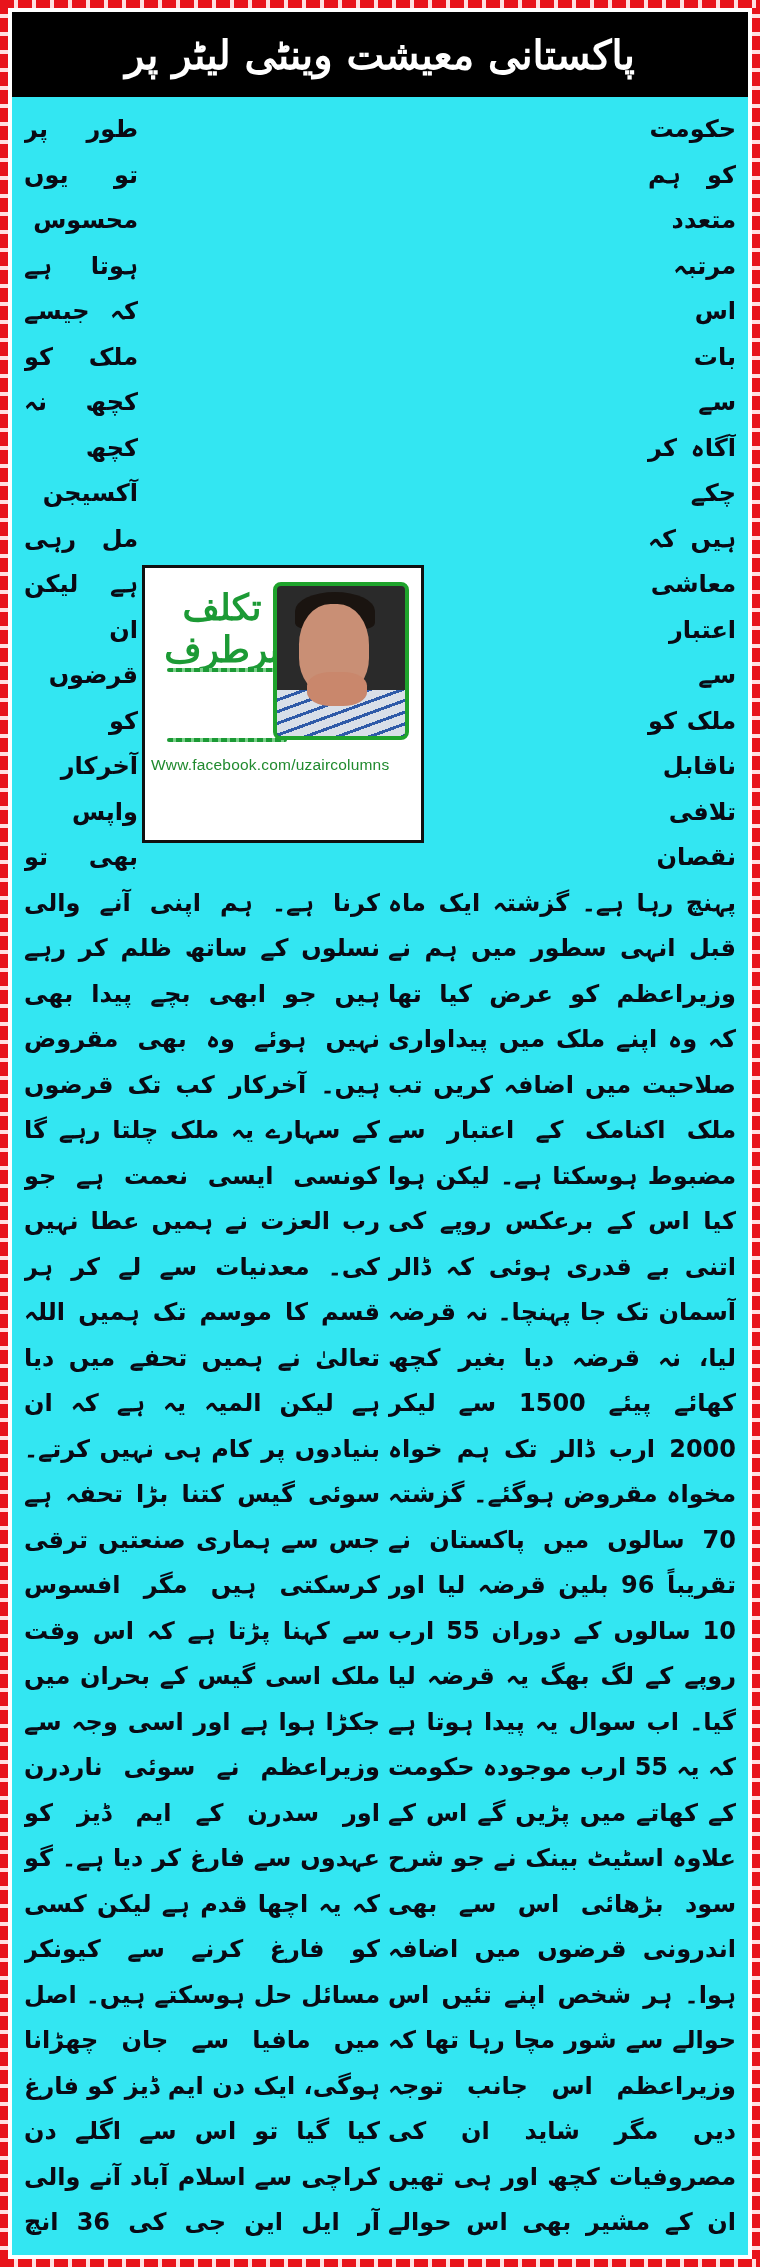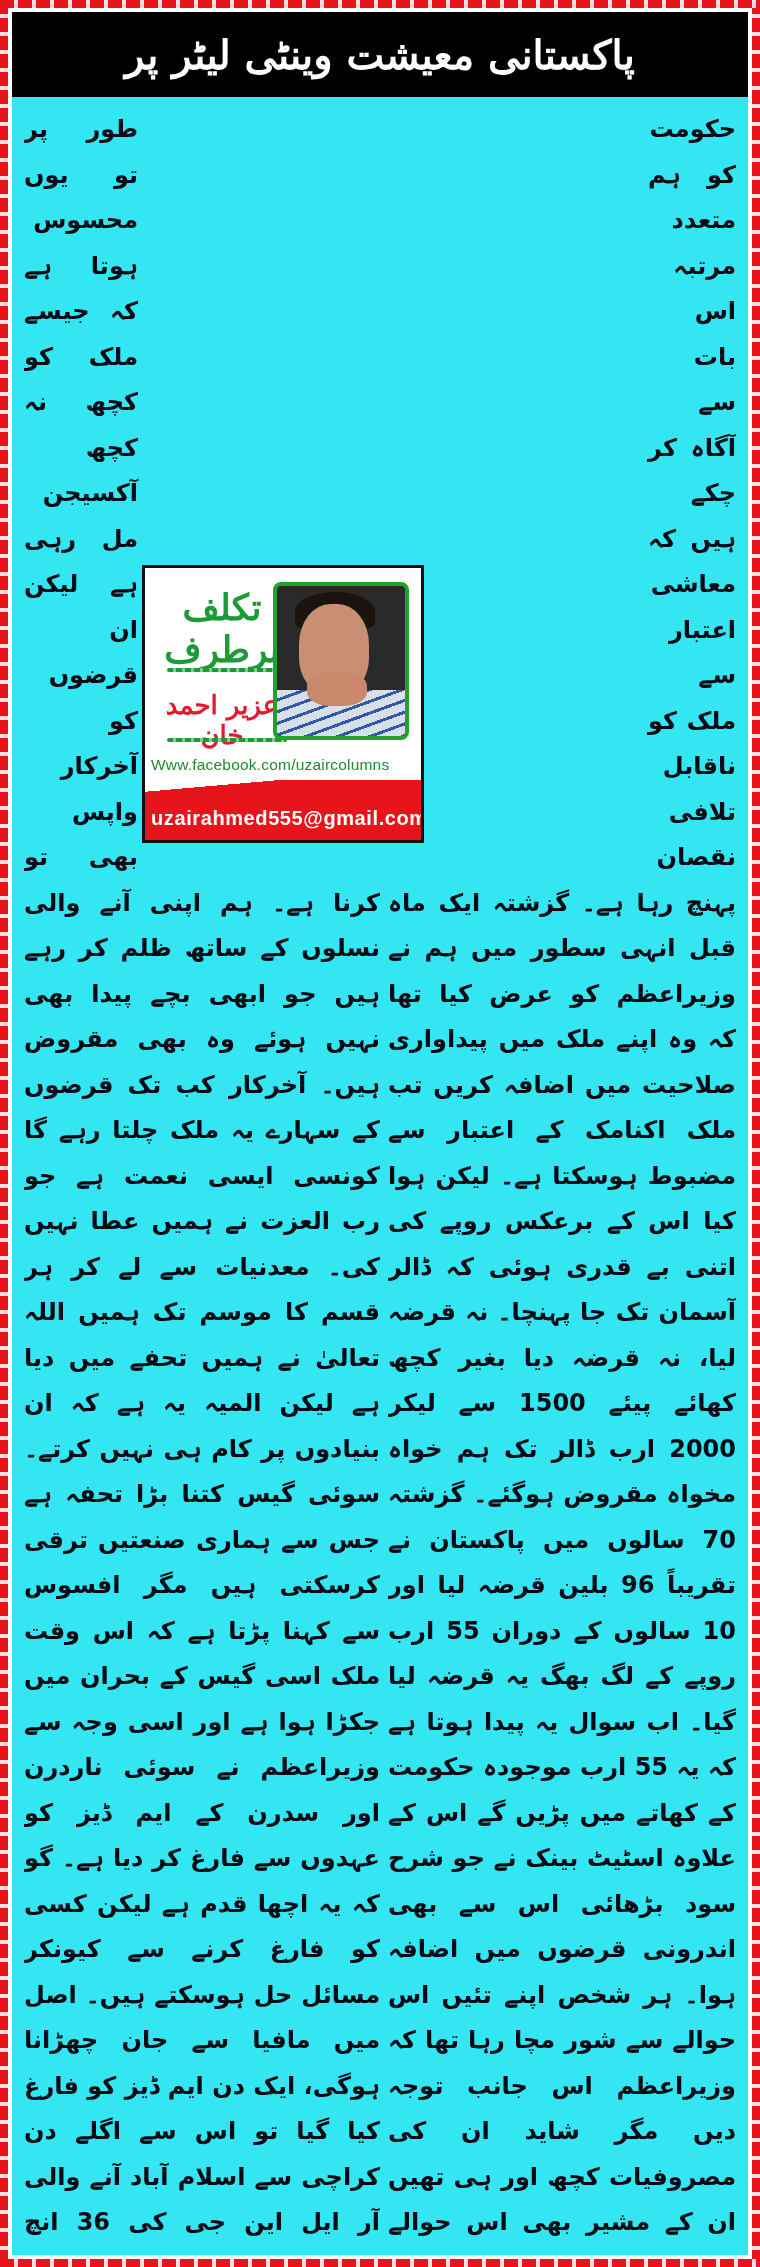--- a/index.html
+++ b/index.html
@@ -118,28 +118,24 @@
     </div>
 
     <div class="col col-left">
       <div class="spacer-right" style="margin-top:452px; width:232px;"></div>
       <p>طور پر تو یوں محسوس ہوتا ہے کہ جیسے ملک کو کچھ نہ کچھ آکسیجن مل رہی ہے لیکن ان قرضوں کو آخرکار واپس بھی تو کرنا ہے۔ ہم اپنی آنے والی نسلوں کے ساتھ ظلم کر رہے ہیں جو ابھی بچے پیدا بھی نہیں ہوئے وہ بھی مقروض ہیں۔ آخرکار کب تک قرضوں کے سہارے یہ ملک چلتا رہے گا کونسی ایسی نعمت ہے جو رب العزت نے ہمیں عطا نہیں کی۔ معدنیات سے لے کر ہر قسم کا موسم تک ہمیں اللہ تعالیٰ نے ہمیں تحفے میں دیا ہے لیکن المیہ یہ ہے کہ ان بنیادوں پر کام ہی نہیں کرتے۔ سوئی گیس کتنا بڑا تحفہ ہے جس سے ہماری صنعتیں ترقی کرسکتی ہیں مگر افسوس سے کہنا پڑتا ہے کہ اس وقت ملک اسی گیس کے بحران میں جکڑا ہوا ہے اور اسی وجہ سے وزیراعظم نے سوئی ناردرن اور سدرن کے ایم ڈیز کو عہدوں سے فارغ کر دیا ہے۔ گو کہ یہ اچھا قدم ہے لیکن کسی کو فارغ کرنے سے کیونکر مسائل حل ہوسکتے ہیں۔ اصل میں مافیا سے جان چھڑانا ہوگی، ایک دن ایم ڈیز کو فارغ کیا گیا تو اس سے اگلے دن کراچی سے اسلام آباد آنے والی آر ایل این جی کی 36 انچ قطر کی پائپ لائن کو دھماکے سے اڑا دیا گیا۔ یہ اتنی جلدی ایکشن پر ری ایکشن کیوں ہوا کس نے کرایا، اس کی تحقیقات ہونا بہت ضروری ہیں۔ ایک جانب وزیراعظم نے گیس بحران کے خاتمے کیلئے 7 دن کا وقت دیا ہے پھر اس طرح کے سانحات کا درپیش ہونا کیا حکومت کیلئے سوالیہ نشان نہیں۔ یہی سوالیہ نشان آنے والے وقت میں خزانے کو بھی دیوالیہ بنا دیتے ہیں۔ گیس سپلائی جب بند ہوگی تو اس کے اثرات پوری معیشت پر پڑتے ہیں۔ سب سے اہم اور بنیادی نکتہ ایک ہی ہے کہ حکومت اپنی پیداواری صلاحیت کو بڑھائے، ڈالر کو کنٹرول کیا جائے تب ہی معیشت اپنے پاؤں پر کھڑی ہوسکتی ہے۔ اگر اسی طرح ڈالر ڈالر گیم چلتی رہی تو یہ ڈیڑھ سو روپے سے بھی اوپر چلا جائے گا اور پھر سوچنے کی بات ہے کہ ہم مزید کتنے ان قرضوں کے نیچے دب جائیں گے جو ہم نے نہیں لئے ہوں گے۔ لہٰذا وزیراعظم کو چاہیے کہ وہ اپنی معاشی ٹیم پر نظر ثانی کریں اور اس حوالے سے ملک کو صحیح سمت پر گامزن کریں۔</p>
     </div>
 
     <div class="author-box">
       <div class="logo-urdu">تکلف برطرف</div>
       <div class="wavy" style="top:100px;"></div>
-      <div class="author-name">عزیر احمد خان</div>
       <div class="wavy" style="top:170px;"></div>
       <div class="photo-frame">
         <div class="shirt"></div>
         <div class="hair"></div>
         <div class="face"></div>
         <div class="hand"></div>
       </div>
       <div class="fb-link">Www.facebook.com/uzaircolumns</div>
-      <div class="email-bar">
-        <span>uzairahmed555@gmail.com</span>
-      </div>
     </div>
 
   </div>
 </div>
 
 </body></html>

